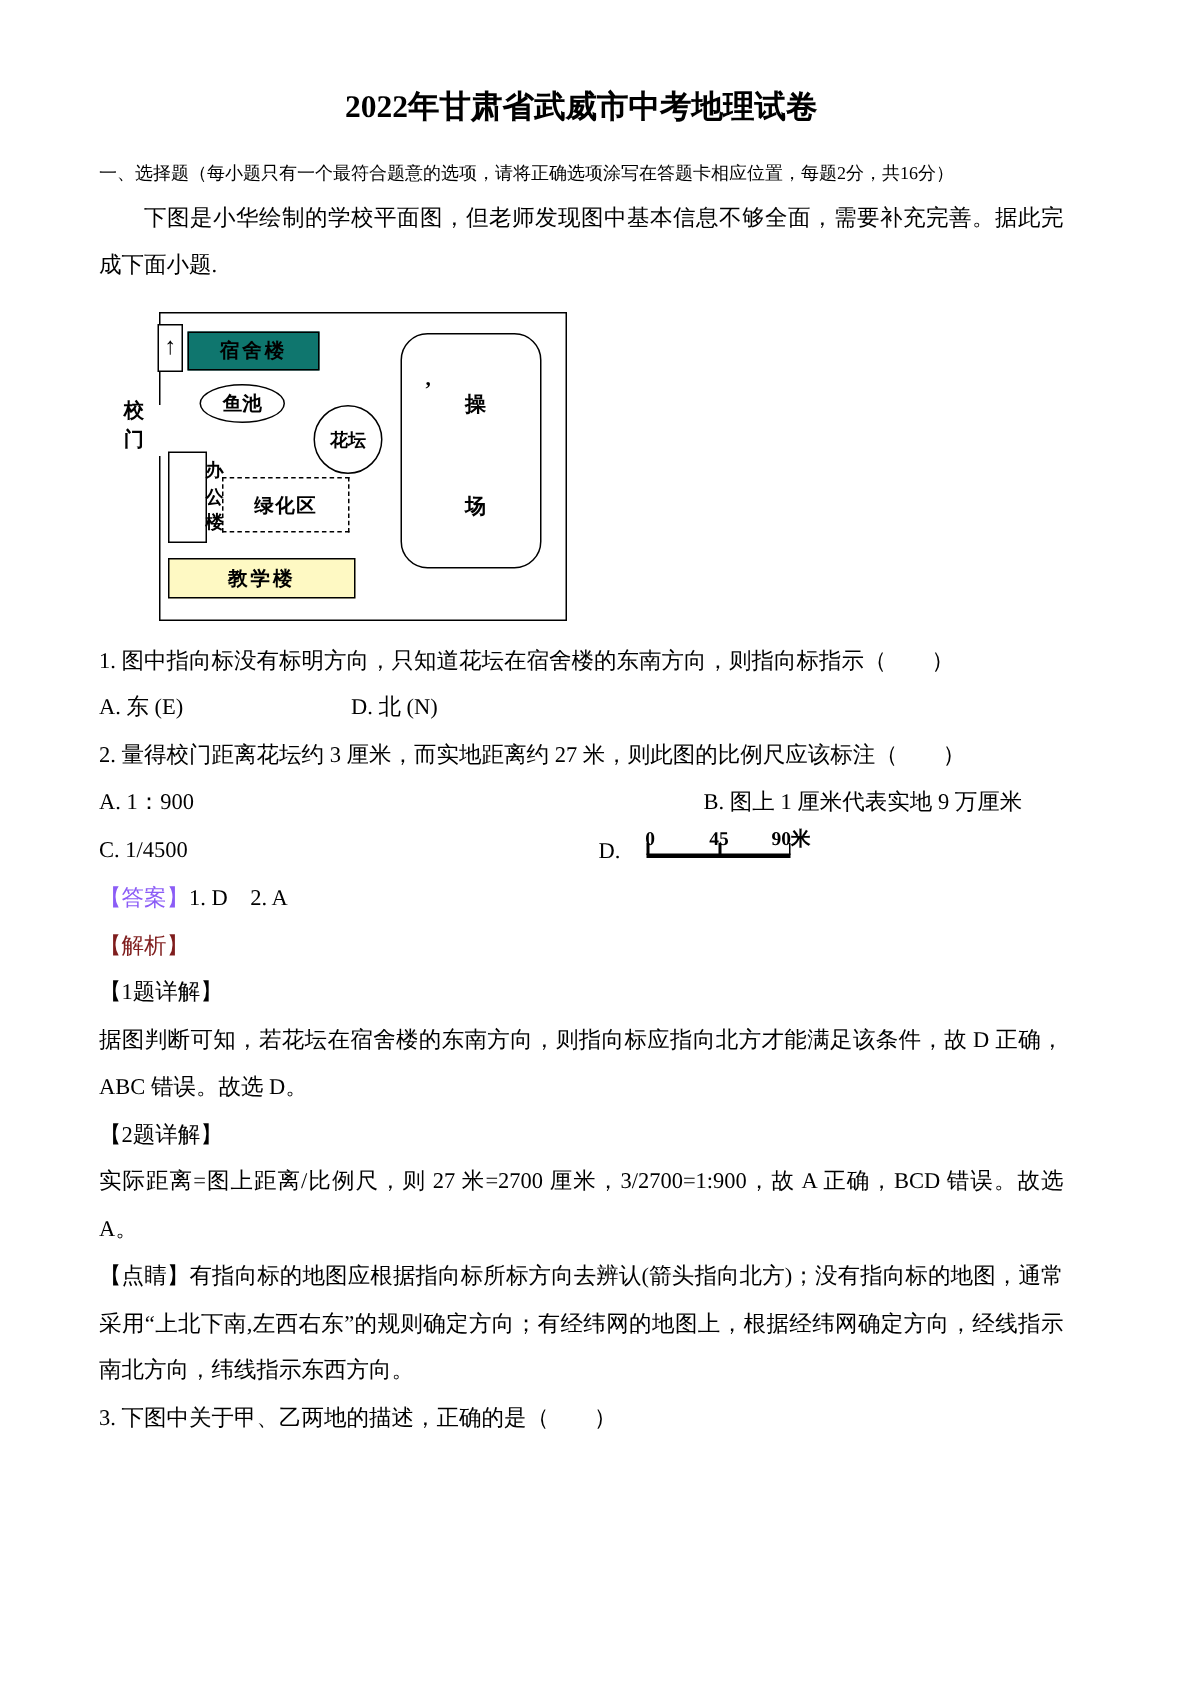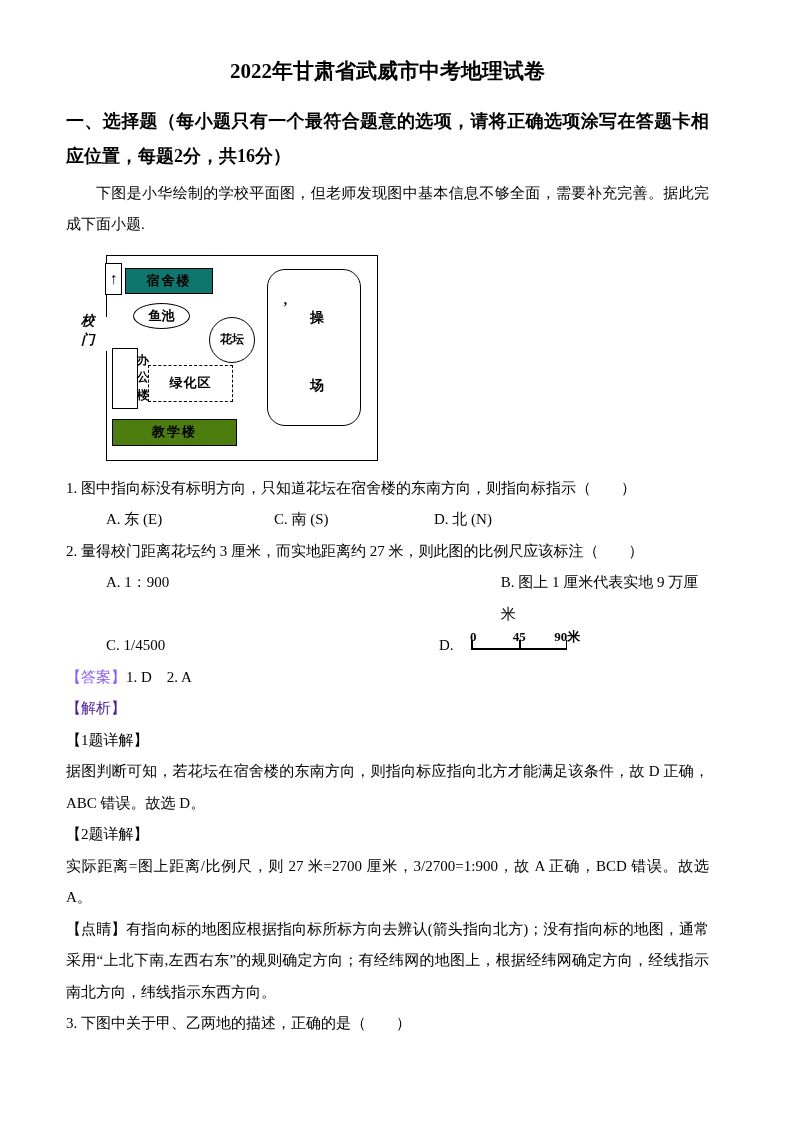--- a/index.html
+++ b/index.html
@@ -4,21 +4,21 @@
 <style>
   * { margin:0; padding:0; box-sizing:border-box; }
   html,body { background:#fff; }
   body { font-family:"Liberation Serif","DejaVu Serif",serif; }
   .page {
     position:relative; width:793px; height:1122px; background:#fff; color:#000;
     padding:56px 84px 0 66px; overflow:hidden; margin:0 auto;
     font-size:15px; line-height:2.1;
   }
   .doc-title { font-size:21px; font-weight:bold; text-align:center; line-height:1.5; margin-bottom:16px; }
-  .section-heading { font-size:18px; font-weight:bold; line-height:1.95; text-align:justify; margin-bottom:4px; }
+  .section-heading { font-size:12px; font-weight:normal; line-height:1.95; text-align:justify; margin-bottom:4px; }
   p.body-par { text-align:justify; }
   .indent { text-indent:2em; }
 
   
   .map { position:relative; width:272px; height:206px; margin:14px 0 12px 40px;
          font-size:13px; font-weight:bold; line-height:1.2; }
   .map-outline { position:absolute; left:0; top:0; right:0; bottom:0; border:1.5px solid #000; }
   .gate-gap { position:absolute; left:-2px; top:62px; width:5px; height:34px; background:#fff; }
   .north-box { position:absolute; left:-1px; top:8px; width:17px; height:32px; border:1.2px solid #000;
                background:#fff; display:flex; align-items:center; justify-content:center; font-size:16px; }
@@ -27,32 +27,32 @@
   .fish { position:absolute; left:27px; top:48px; width:57px; height:26px; border:1.5px solid #000;
           border-radius:50%; display:flex; align-items:center; justify-content:center; }
   .flower { position:absolute; left:103px; top:62px; width:46px; height:46px; border:1.5px solid #000;
             border-radius:50%; display:flex; align-items:center; justify-content:center; font-size:12px; }
   .playground { position:absolute; left:161px; top:14px; width:94px; height:157px;
                 border:1.5px solid #000; border-radius:18px; }
   .pg-mark  { position:absolute; left:15px; top:30px; font-size:14px; }
   .pg-char1 { position:absolute; left:42px; top:40px; font-size:14px; }
   .pg-char2 { position:absolute; left:42px; top:108px; font-size:14px; }
   .gate { position:absolute; left:-25px; top:56px; width:15px; font-size:13.5px;
-          line-height:1.45; text-align:left; word-break:break-all;font-style:italic; }
+          line-height:1.45; text-align:right; word-break:break-all; }
   .office { position:absolute; left:6px; top:93px; width:26px; height:61px; border:1.5px solid #000;
             display:flex; align-items:center; justify-content:center; }
   .office .vert { width:13px; font-size:12px; line-height:1.45; text-align:center; word-break:break-all;margin-left:36px; }
   .green { position:absolute; left:42px; top:110px; width:85px; height:37px; border:1.6px dashed #000;
            display:flex; align-items:center; justify-content:center; letter-spacing:1px; }
   .teach { position:absolute; left:6px; top:164px; width:125px; height:27px; border:1.5px solid #000;
-           display:flex; align-items:center; justify-content:center; letter-spacing:2px; background:#4d7c0f; }
+           display:flex; align-items:center; justify-content:center; letter-spacing:2px; background:#fef9c3; }
 
   
   .opt-row { display:flex; text-align:left; }
-  .opt-row .c1 { width:168px;margin-left:40px; } .opt-row .c2 { width:165px; } .opt-row .c3 { width:160px; }
+  .opt-row .c1 { width:168px; } .opt-row .c2 { width:165px; } .opt-row .c3 { width:160px; }
   .opt-row2 .c1 { width:403px; }
   .opt-row3 .c1 { width:333px; }
 
   
   .scalebar { display:inline-block; width:96px; height:22px; margin-left:14px;
               position:relative; vertical-align:-2px; }
   .sb-line { position:absolute; left:0; right:0; bottom:2px; height:2.5px; background:#000; }
   .sb-tick { position:absolute; bottom:4px; width:1.6px; height:8px; background:#000; }
   .t0 { left:0; } .t1 { left:50%; } .t2 { right:0; }
   .sb-lab { position:absolute; bottom:9px; font-size:13px; font-weight:bold; line-height:1;
@@ -101,21 +101,20 @@
       <span>绿化区</span>
     </div>
     <div class="teach">
       <span>教学楼</span>
     </div>
   </div>
 
   <p class="body-par">1. 图中指向标没有标明方向，只知道花坛在宿舍楼的东南方向，则指向标指示（　　）</p>
   <div class="opt-row">
     <span class="c1">A. 东 (E)</span>
-    <span class="c3">C. 南 (S)</span>
     <span class="c4">D. 北 (N)</span>
   </div>
 
   <p class="body-par">2. 量得校门距离花坛约 3 厘米，而实地距离约 27 米，则此图的比例尺应该标注（　　）</p>
   <div class="opt-row opt-row2">
     <span class="c1">A. 1：900</span>
     <span class="c4">B. 图上 1 厘米代表实地 9 万厘米</span>
   </div>
   <div class="opt-row opt-row3">
     <span class="c1">C. 1/4500</span>
@@ -130,21 +129,21 @@
         <i class="sb-tick t2"></i>
         <span class="sb-line"></span>
       </span>
     </span>
   </div>
 
   <p class="body-par">
     <span class="accent" id="answer-label" style="color: #8b5cf6;">【答案】</span><span class="pre">1. D    2. A</span>
   </p>
   <p class="body-par">
-    <span class="accent" id="analysis-label" style="color: #4c1d95;">【解析】</span>
+    <span class="accent" id="analysis-label" style="color: #7f1d1d;">【解析】</span>
   </p>
 
   <p class="body-par">【1题详解】</p>
   <p class="body-par">据图判断可知，若花坛在宿舍楼的东南方向，则指向标应指向北方才能满足该条件，故 D 正确，ABC 错误。故选 D。</p>
 
   <p class="body-par">【2题详解】</p>
   <p class="body-par">实际距离=图上距离/比例尺，则 27 米=2700 厘米，3/2700=1:900，故 A 正确，BCD 错误。故选 A。</p>
 
   <p class="body-par">
     <span>【点睛】</span><span>有指向标的地图应根据指向标所标方向去辨认(箭头指向北方)；没有指向标的地图，通常采用“上北下南,左西右东”的规则确定方向；有经纬网的地图上，根据经纬网确定方向，经线指示南北方向，纬线指示东西方向。</span>

